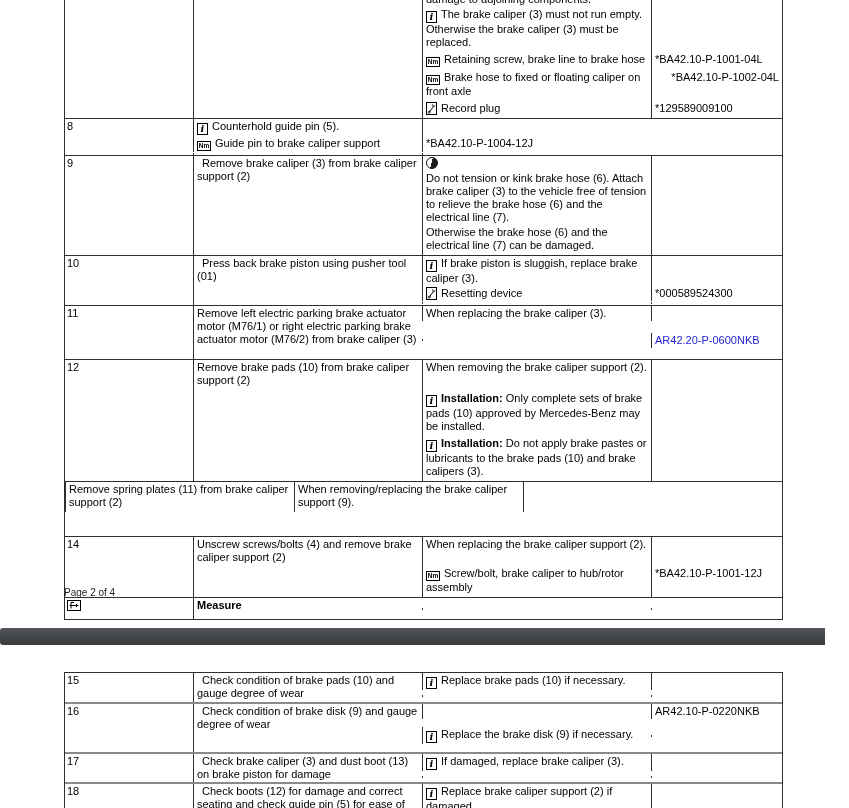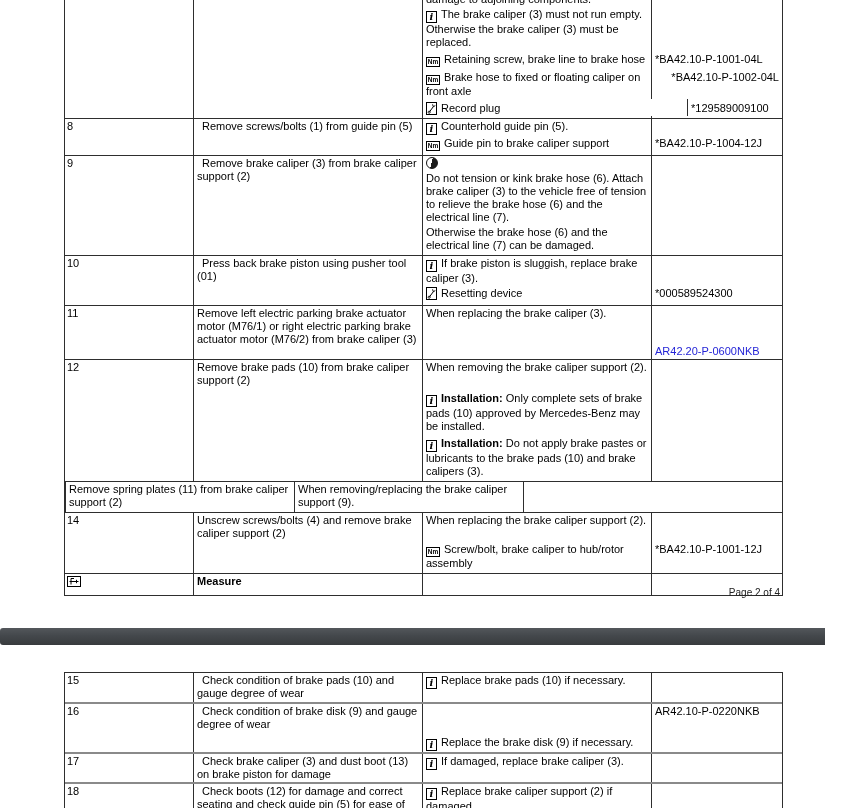--- a/index.html
+++ b/index.html
@@ -10,35 +10,35 @@
   #t2{top:672px;}
   .t-row{display:flex;align-items:stretch;}
   #t1 .t-row + .t-row{border-top:1px solid var(--tbl-border);}
   #t2 .t-row + .t-row{border-top:2px solid var(--row-divider);}
   .c-num{flex:0 0 128px;width:128px;padding:1px 2px;box-sizing:border-box;}
   .c-action{flex:0 0 229px;width:229px;border-left:1px solid var(--tbl-border);padding:1px 3px;box-sizing:border-box;line-height:13px;}
   .c-action.indent{text-indent:5px;}
   .c-action.bold{font-weight:bold;text-indent:0;}
   .c-groups{flex:1 1 auto;display:flex;flex-direction:column;min-width:0;}
   .group{display:flex;flex:0 0 auto;align-items:stretch;}
-  .group.grow{flex:1 1 auto;}
+  .group.grow{flex:1 1 auto;align-items:center;}
   .g-note{flex:0 0 229px;width:229px;border-left:1px solid var(--tbl-border);padding:1px 3px;box-sizing:border-box;line-height:13px;}
   .g-ref{flex:1 1 auto;border-left:1px solid var(--tbl-border);padding:1px 3px;box-sizing:border-box;line-height:13px;min-width:0;}
   .g-note.vbottom,.g-ref.vbottom{display:flex;align-items:flex-end;}
   .ic{display:inline-block;box-sizing:border-box;vertical-align:-2px;margin-right:4px;border:1px solid #000;background:#fff;}
   .ic-info{width:11px;height:12px;font-family:"DejaVu Serif",serif;font-weight:bold;font-style:italic;
            font-size:10px;line-height:10px;text-align:center;}
   .ic-nm{width:14px;height:10px;font-size:6.5px;line-height:8px;text-align:center;font-weight:bold;vertical-align:-1px;}
   .ic-tool{width:11px;height:13px;vertical-align:-3px;}
   .ic-warn{width:12px;height:12px;border-radius:50%;border:1px solid #151515;
            background:linear-gradient(105deg,#fff 46%,#1b1b1b 46%);}
   .ic-measure{width:14px;height:11px;vertical-align:-2px;}
   .ic svg{display:block;width:100%;height:100%;}
   .ref-link{color:var(--link-blue);cursor:pointer;}
-  .page-num{position:absolute;left:64px;top:587px;width:716px;text-align:right;font-size:10px;color:#222;}
+  .page-num{position:absolute;left:64px;top:587px;width:716px;font-size:10px;color:#222;}
   .separator{position:absolute;left:0;top:628px;width:849px;height:17px;border-radius:3px;
              background:linear-gradient(180deg,var(--sep-top) 0%,#44484c 45%,var(--sep-bottom) 100%);}
   b{font-weight:bold;}
 </style>
 </head>
 <body>
 
 <div class="stage">
   <div class="tbl" id="t1">
       <div class="t-row" style="min-height: 121px;">
@@ -59,31 +59,30 @@
           </div>
           <div class="group">
             <div class="g-note" style="padding-top: 3px;"><span><span class="ic ic-nm">Nm</span><span>Brake hose to fixed or floating caliper on front axle</span></span></div>
             <div class="g-ref" style="padding-top: 3px; text-align: right;"><span>*BA42.10-P-1002-04L</span></div>
           </div>
           <div class="group">
             <div class="g-note" style="padding-top: 3px;"><span><span class="ic ic-tool"><svg viewBox="0 0 10 12">
                     <path d="M2.6 10 L7 4 M7 4 L6.2 1.4 M7 4 L9.2 2.8" stroke="#000" stroke-width="1.1" fill="none"></path>
                     <circle cx="2.4" cy="10.1" r="1.2" fill="none" stroke="#000" stroke-width="0.9"></circle>
                   </svg></span><span>Record plug</span></span></div>
-            <div class="g-ref" style="padding-top: 3px; margin-left: 36px;"><span>*129589009100</span></div>
+            <div class="g-ref" style="padding-top: 3px;"><span>*129589009100</span></div>
           </div>
           <div class="group grow">
             <div class="g-note"></div>
             <div class="g-ref"></div>
           </div>
         </div>
       </div>
       <div class="t-row" style="min-height: 36px;">
         <div class="c-num"><span>8</span></div>
-        <div class="c-action indent"><span>Remove screws/bolts (1) from guide pin (5)</span></div>
         <div class="c-groups">
           <div class="group">
             <div class="g-note"><span><span class="ic ic-info">i</span><span>Counterhold guide pin (5).</span></span></div>
             <div class="g-ref"></div>
           </div>
           <div class="group">
             <div class="g-note"><span><span class="ic ic-nm">Nm</span><span>Guide pin to brake caliper support</span></span></div>
             <div class="g-ref"><span>*BA42.10-P-1004-12J</span></div>
           </div>
           <div class="group grow">
@@ -179,21 +178,21 @@
           <div class="group">
             <div class="g-note"><span><span>When removing/replacing the brake caliper support (9).</span></span></div>
             <div class="g-ref"></div>
           </div>
           <div class="group grow">
             <div class="g-note"></div>
             <div class="g-ref"></div>
           </div>
         </div>
       </div>
-      <div class="t-row" style="min-height: 56px;">
+      <div class="t-row" style="min-height: 56px; margin-top: 24px;">
         <div class="c-num"><span>14</span></div>
         <div class="c-action"><span>Unscrew screws/bolts (4) and remove brake caliper support (2)</span></div>
         <div class="c-groups">
           <div class="group">
             <div class="g-note"><span><span>When replacing the brake caliper support (2).</span></span></div>
             <div class="g-ref"></div>
           </div>
           <div class="group">
             <div class="g-note" style="padding-top: 15px;"><span><span class="ic ic-nm">Nm</span><span>Screw/bolt, brake caliper to hub/rotor assembly</span></span></div>
             <div class="g-ref" style="padding-top: 15px;"><span>*BA42.10-P-1001-12J</span></div>

